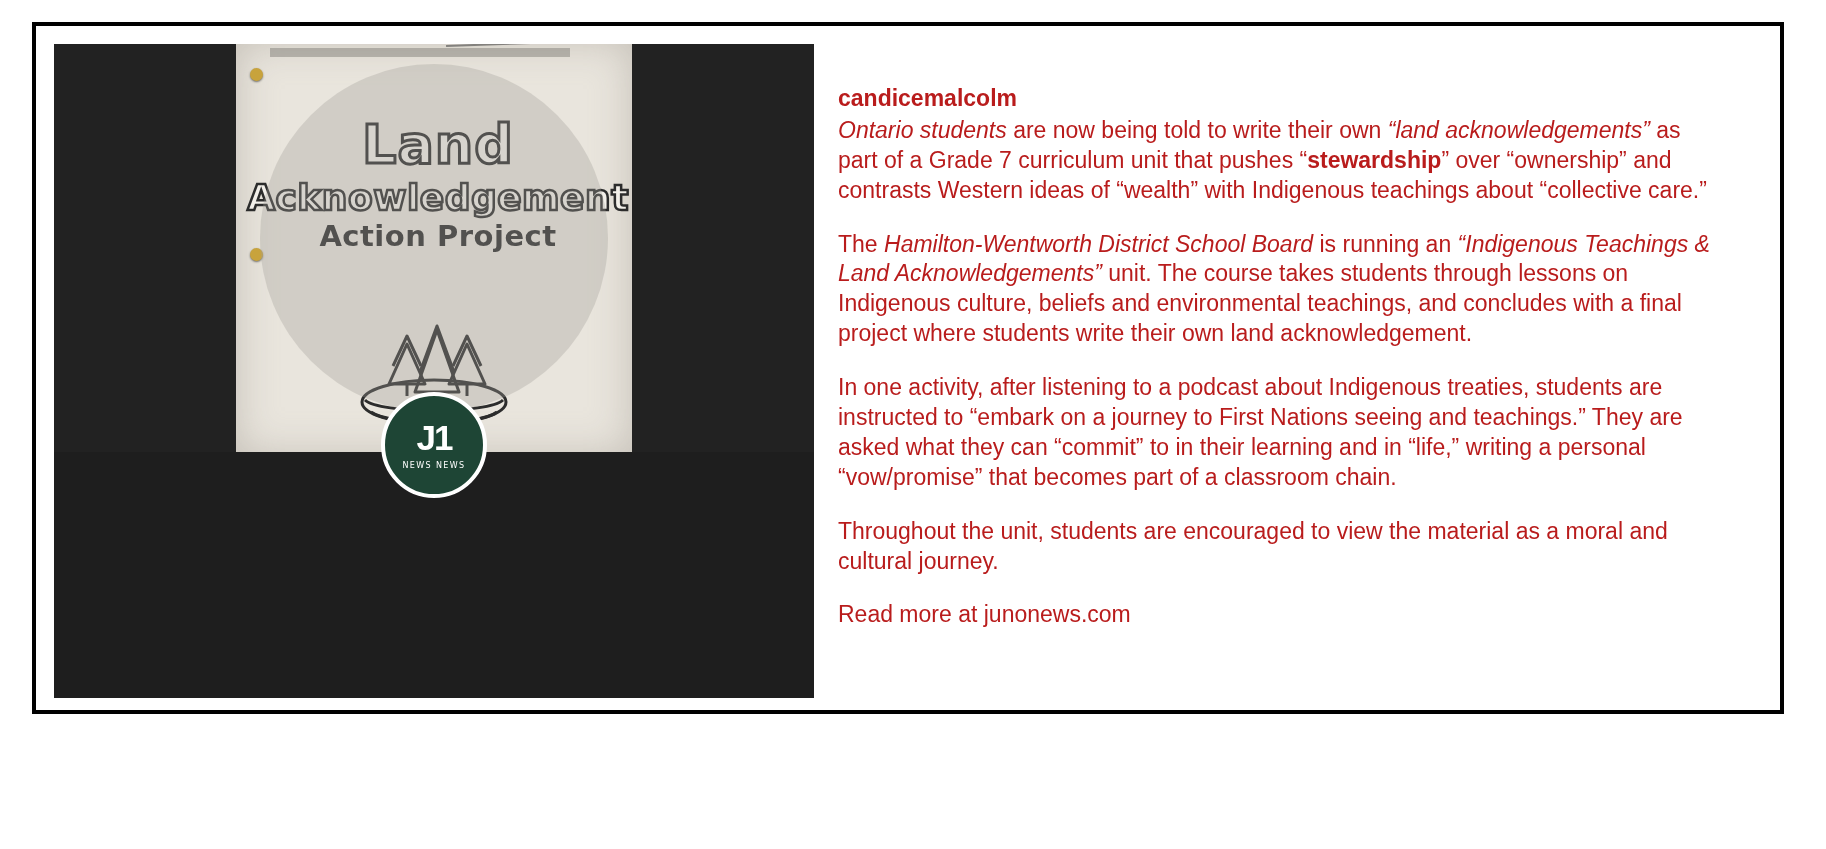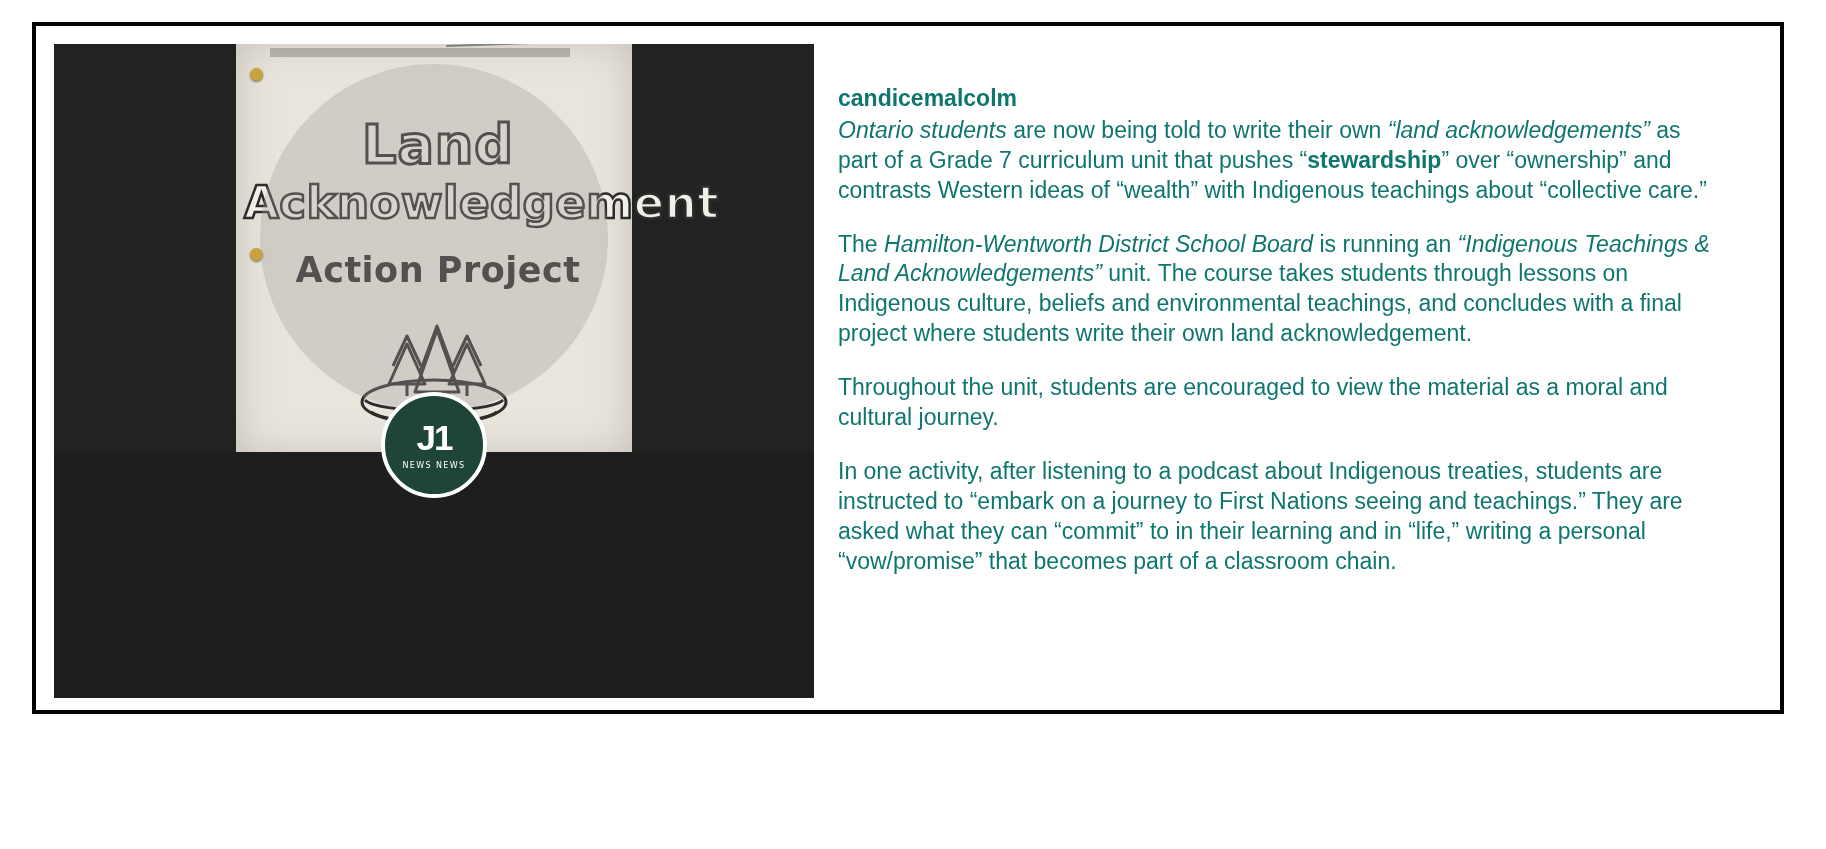--- a/index.html
+++ b/index.html
@@ -119,30 +119,30 @@
     line-height: 1.06;
   }
   .poster-l1 {
     font-size: 54px;
     color: #f2efe9;
     -webkit-text-stroke: 3px #2c2c2c;
     text-shadow: 0 0 0 #2c2c2c;
     letter-spacing: 1px;
   }
   .poster-l2 {
-    font-size: 45px;
+    font-size: 36px;
     color: #f2efe9;
     -webkit-text-stroke: 2.5px #2c2c2c;
     margin-top: 6px;
     letter-spacing: 0.5px;
   }
   .poster-l3 {
-    font-size: 35px;
+    font-size: 29px;
     color: #2c2c2c;
-    margin-top: 25px;
+    margin-top: 4px;
   }
 
   .trees {
     position: absolute;
     left: 50%;
     transform: translateX(-50%);
     top: 256px;
     width: 230px;
     height: 140px;
   }
@@ -200,21 +200,21 @@
     font-size: 8px;
     letter-spacing: 1.4px;
     margin-top: 6px;
   }
 
   
   .article {
     flex: 1;
     padding: 40px 40px 0 24px;
     box-sizing: border-box;
-    color: #0f766e;
+    color: #b91c1c;
     font-size: 23px;
     line-height: 1.3;
   }
 
   .handle {
     font-weight: bold;
     font-size: 23px;
     margin: 0 0 2px 0;
   }
 
@@ -273,19 +273,20 @@
         <div class="logo-sub">NEWS NEWS</div>
       </div>
 
     </div>
 
     <div class="article">
       <div class="handle">candicemalcolm</div>
       <div id="article-body">
           <div class="para"><span class="bi">Ontario students</span><span> are now being told to write their own </span><span class="bi">“land acknowledgements”</span><span> as part of a Grade 7 curriculum unit that pushes “</span><span class="b">stewardship</span><span>” over “ownership” and contrasts Western ideas of “wealth” with Indigenous teachings about “collective care.”</span></div>
           <div class="para"><span>The </span><span class="bi">Hamilton-Wentworth District School Board</span><span> is running an </span><span class="bi">“Indigenous Teachings &amp; Land Acknowledgements”</span><span> unit. The course takes students through lessons on Indigenous culture, beliefs and environmental teachings, and concludes with a final project where students write their own land acknowledgement.</span></div>
+          <div class="para"><span>In one activity, after listening to a podcast about Indigenous treaties, students are instructed to “embark on a journey to First Nations seeing and teachings.” They are asked what they can “commit” to in their learning and in “life,” writing a personal “vow/promise” that becomes part of a classroom chain.</span></div>
           <div class="para"><span>Throughout the unit, students are encouraged to view the material as a moral and cultural journey.</span></div>
-          <div class="para"><span>In one activity, after listening to a podcast about Indigenous treaties, students are instructed to “embark on a journey to First Nations seeing and teachings.” They are asked what they can “commit” to in their learning and in “life,” writing a personal “vow/promise” that becomes part of a classroom chain.</span></div>
+          <div class="para tight"><span>Read more at junonews.com</span></div>
         </div>
     </div>
 
   </div>
 </div>
 
 </body></html>

